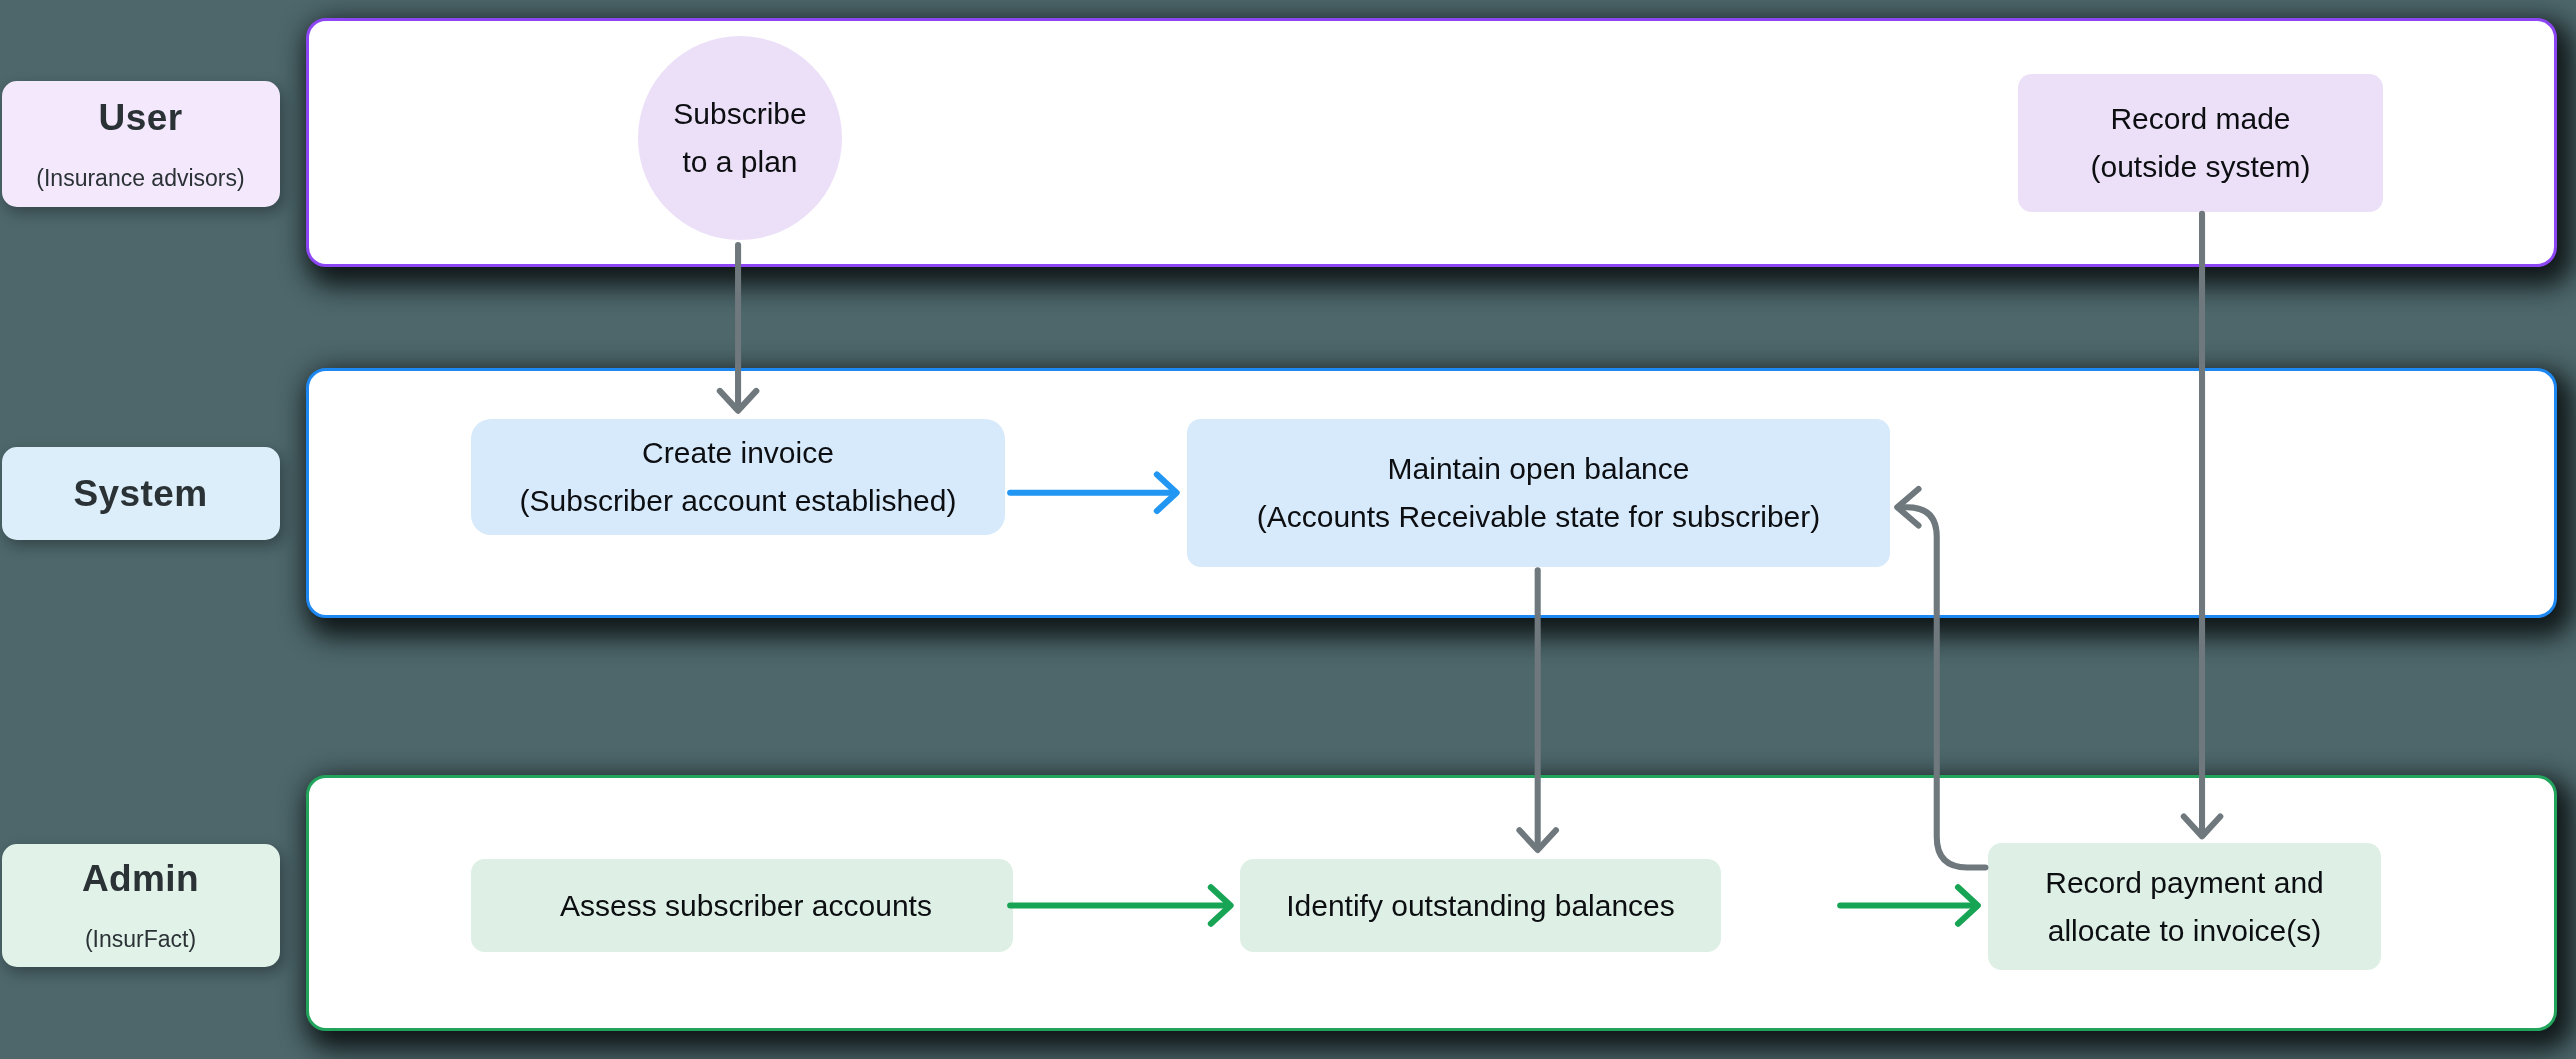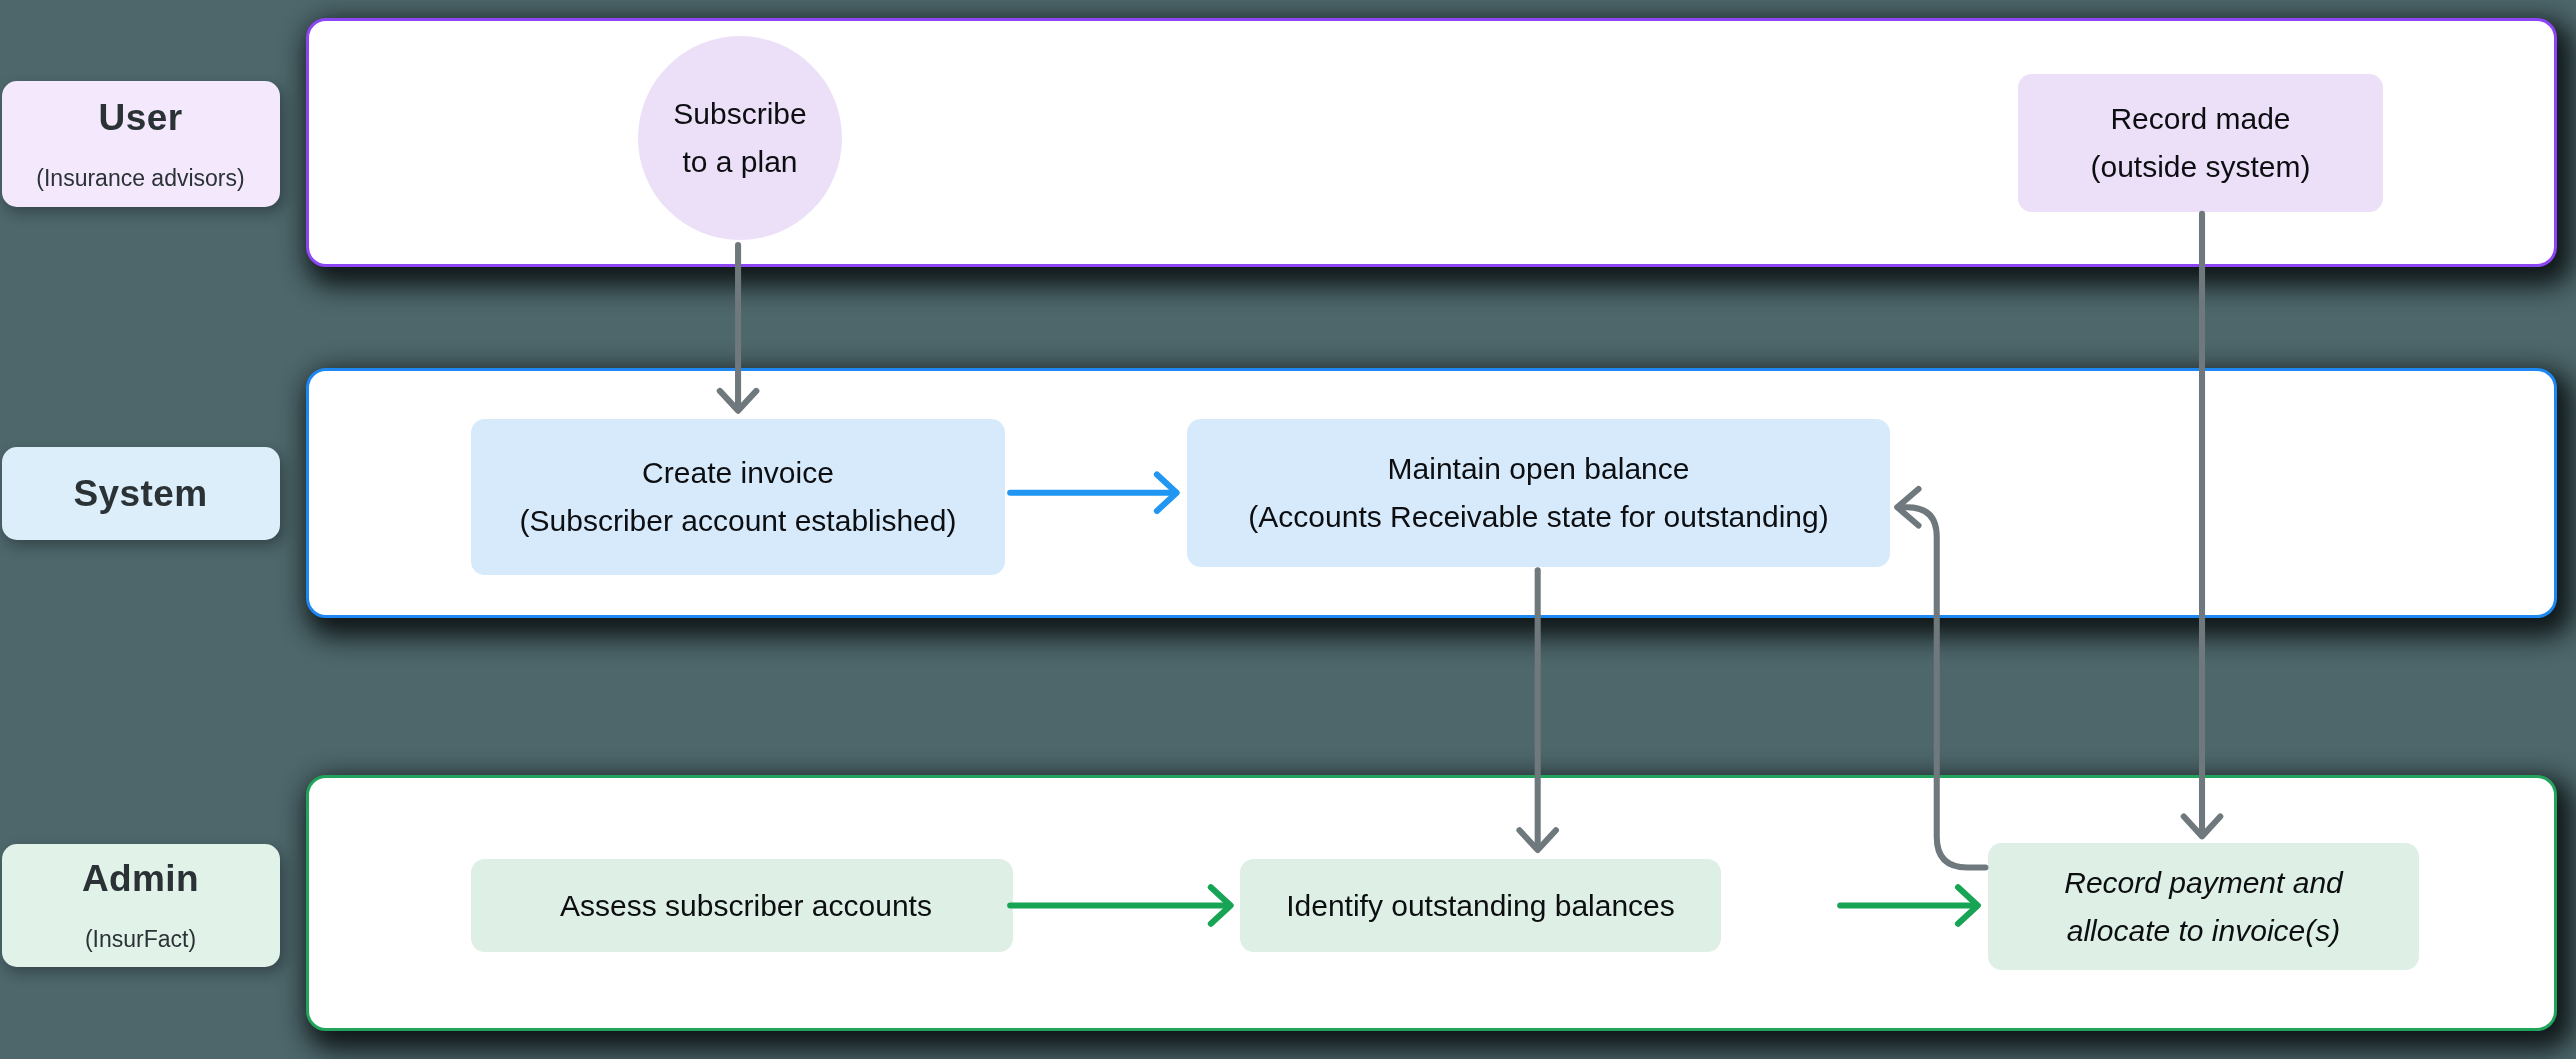--- a/index.html
+++ b/index.html
@@ -34,25 +34,25 @@
 
   
   .node {
     position:absolute; display:flex; align-items:center; justify-content:center;
     text-align:center; white-space:pre-line;
     color:#0c0e11; font-size:30px; line-height:48px; font-weight:500;
     border-radius:13.7px;
   }
   .node-subscribe { left:638px;  top:36px;   width:204px; height:204px; border-radius:50%; background:#ece0f8; }
   .node-payment   { left:2018px; top:74px;   width:365px; height:138px; background:#ece0f8; }
-  .node-create    { left:471px;  top:419px;  width:534px; height:156px; background:#d7eafb; }
+  .node-create    { left:471px;  top:419px;  width:534px; height:116px; background:#d7eafb;border-radius:20px; }
   .node-maintain  { left:1187px; top:419px;  width:703px; height:148px; background:#d7eafb; }
   .node-assess    { left:471px;  top:859px; width:534px; height:93px; background:#def0e5;padding-left:8px; }
   .node-identify  { left:1240px; top:859px; width:481px; height:93px; background:#def0e5; }
-  .node-record    { left:1988px; top:843px; width:431px; height:127px; background:#def0e5;font-style:italic; }
+  .node-record    { left:1988px; top:843px; width:393px; height:127px; background:#def0e5; }
 
   
   .edges {
     position:absolute; left:0; top:0; width:2576px; height:1060px;
     pointer-events:none;
   }
   .edges path, .edges polyline {
     fill:none; stroke-width:8px; stroke-linecap:round; stroke-linejoin:round;
   }
   .stroke-gray  { stroke:#6e787d; }
@@ -80,21 +80,21 @@
     <div class="sub">(InsurFact)</div>
   </div>
 
   <div class="node node-subscribe">Subscribe
 to a plan</div>
   <div class="node node-payment">Record made
 (outside system)</div>
   <div class="node node-create">Create invoice
 (Subscriber account established)</div>
   <div class="node node-maintain">Maintain open balance
-(Accounts Receivable state for outstanding)</div>
+(Accounts Receivable state for subscriber)</div>
   <div class="node node-assess">Assess subscriber accounts</div>
   <div class="node node-identify">Identify outstanding balances</div>
   <div class="node node-record">Record payment and
 allocate to invoice(s)</div>
 
   <svg class="edges" viewBox="0 0 3389 1394" xmlns="http://www.w3.org/2000/svg">
 
     <g>
       <path class="stroke-gray" d="M971 322 L971 536"></path>
       <polyline class="stroke-gray" points="947,514 971,540 995,514"></polyline>

